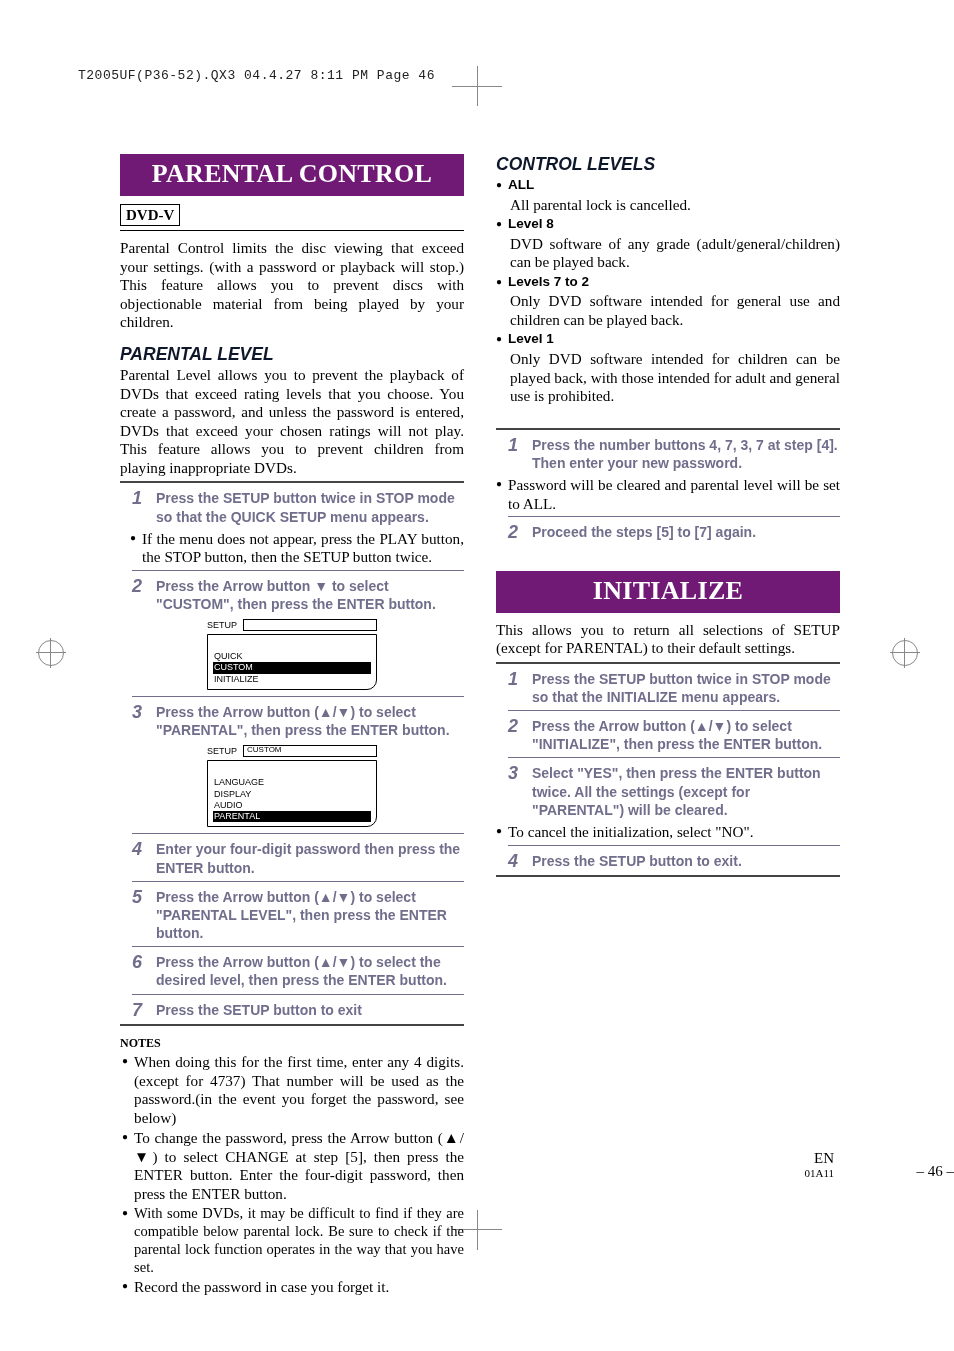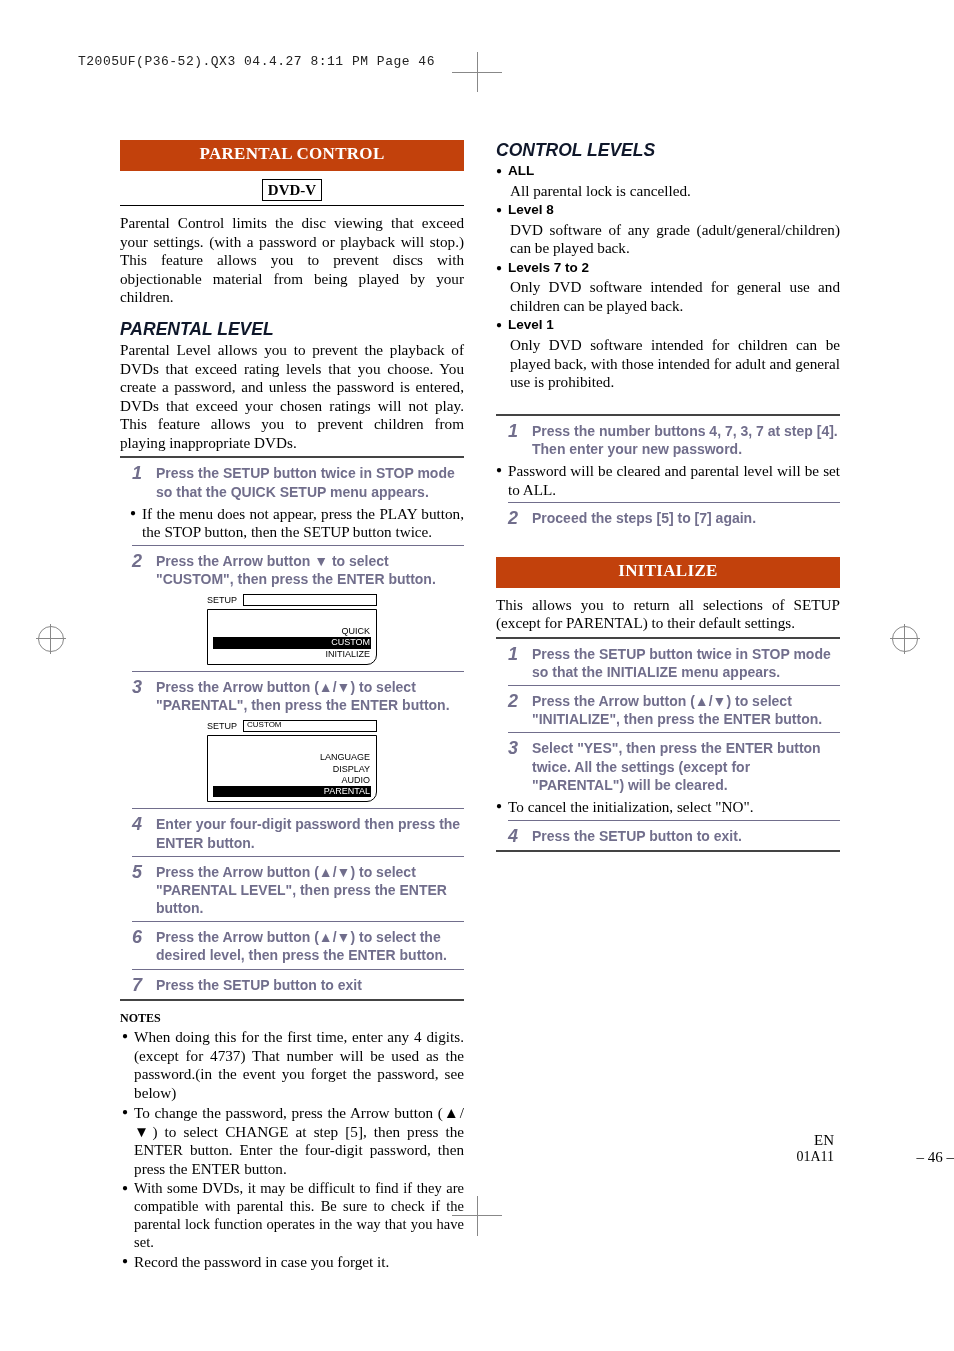--- a/index.html
+++ b/index.html
@@ -6,21 +6,21 @@
     margin: 0;
     padding: 0;
     background: #fff;
     font-family: "Times New Roman", serif;
     color: #000;
   }
   .page {
     width: 954px;
     height: 1276px;
     position: relative;
-    margin: 0 auto;
+    margin: 14px auto;
     box-sizing: border-box;
   }
   .crop-top {
     position: absolute;
     left: 50%;
     top: 52px;
     width: 1px;
     height: 40px;
     background: #888;
   }
@@ -84,32 +84,32 @@
     width: 720px;
     display: flex;
     gap: 32px;
   }
   .col {
     width: 344px;
     font-size: 15.2px;
     line-height: 1.22;
   }
   .banner {
-    background: #c2410c;
+    background: #701a75;
     color: #fff;
     font-weight: bold;
-    font-size: 17px;
+    font-size: 26px;
     text-align: center;
     padding: 4px 0 6px 0;
     font-family: "Times New Roman", serif;
     letter-spacing: 0.3px;
     margin-bottom: 8px;
   }
   .badge-row {
-    text-align: center;
+    text-align: left;
     margin-bottom: 4px;
   }
   .badge {
     border: 1.5px solid #000;
     font-weight: bold;
     padding: 1px 5px;
     font-size: 15px;
     display: inline-block;
   }
   .rule {
@@ -172,21 +172,20 @@
   .notes-title {
     font-weight: bold;
     font-size: 12px;
     margin-top: 10px;
   }
   .ui-box {
     margin: 6px auto 6px auto;
     width: 170px;
     font-family: Arial, Helvetica, sans-serif;
     font-size: 9px;
-    text-align: right;
   }
   .ui-box .top {
     display:flex; align-items:center; gap:6px; margin-bottom:3px;
   }
   .ui-box .title { font-size:9px;}
   .ui-box .bar { flex:1; height:10px; border:1px solid #000; background:#fff;}
   .ui-list {
     border:1px solid #000;
     border-radius: 0 0 10px 0;
     padding: 16px 5px 4px 5px;
@@ -315,21 +314,21 @@
       <div class="bullet" style="margin-left:2px">
           <span class="dot">●</span>
           <span>When doing this for the first time, enter any 4 digits. (except for 4737) That number will be used as the password.(in the event you forget the password, see below)</span>
         </div>
       <div class="bullet" style="margin-left:2px">
           <span class="dot">●</span>
           <span><span>To change the password, press the Arrow button (</span>▲/▼<span>) to select CHANGE at step [5], then press the ENTER button. Enter the four-digit password, then press the ENTER button.</span></span>
         </div>
       <div class="bullet" style="margin-left:2px;font-size:14.5px;">
           <span class="dot">●</span>
-          <span>With some DVDs, it may be difficult to find if they are compatible with parental this. Be sure to check if the parental lock function operates in the way that you have set.</span>
+          <span>With some DVDs, it may be difficult to find if they are compatible below parental lock. Be sure to check if the parental lock function operates in the way that you have set.</span>
         </div>
       <div class="bullet" style="margin-left:2px">
           <span class="dot">●</span>
           <span>Record the password in case you forget it.</span>
         </div>
     </div>
 
     <div class="col">
       <div class="h2" style="margin-top:0">CONTROL LEVELS</div>
 
@@ -398,15 +397,15 @@
           <span class="step-num">4</span>
           <span class="step-text">Press the SETUP button to exit.</span>
         </div>
       <div class="rule-thick"></div>
     </div>
   </div>
 
   <div class="footer">– 46 –</div>
   <div class="footer-right">
     <div>EN</div>
-    <div style="font-size:14px">01A11</div>
+    <div style="font-size:11px">01A11</div>
   </div>
 </div>
 
 </body></html>

